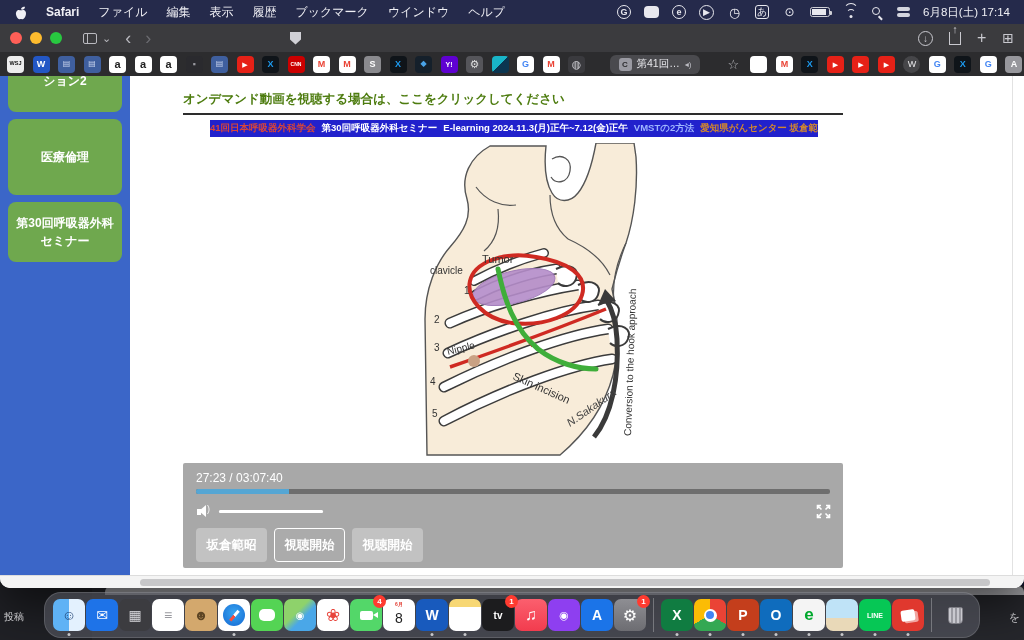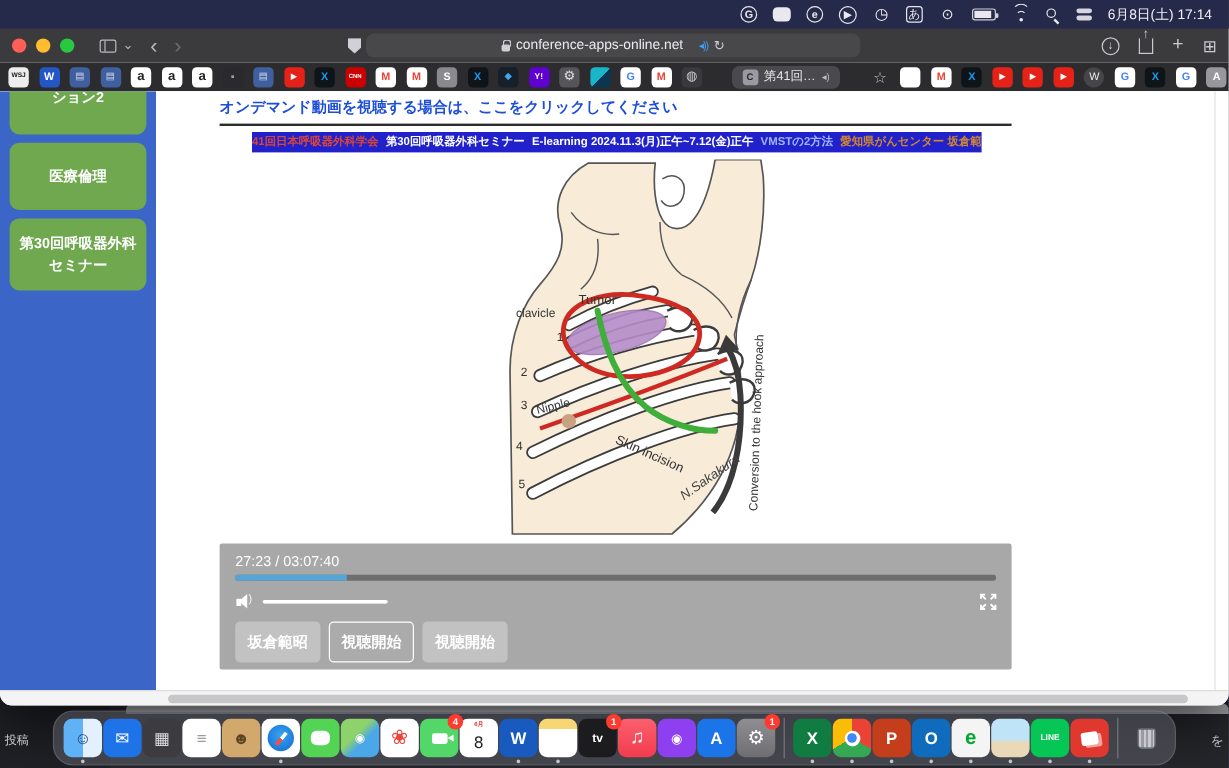--- a/index.html
+++ b/index.html
@@ -55,24 +55,24 @@
   .fv{flex:0 0 auto;width:17px;height:17px;border-radius:4px;display:inline-flex;align-items:center;justify-content:center;font-size:9px;font-weight:700;line-height:1}
   .tabpill{flex:0 0 auto;display:inline-flex;align-items:center;gap:5px;background:#4a4a4e;border-radius:6px;height:19px;padding:0 9px;margin:0 16px;color:#e6e6ea;font-size:10.5px}
   .tfav{width:13px;height:13px;border-radius:3px;background:#9a9aa2;color:#2c2c2e;font-size:8px;font-weight:700;display:inline-flex;align-items:center;justify-content:center}
   .tspk{color:#bdbdc4;font-size:8px}
   
   .content{position:relative;height:499px;background:#fff;display:flex;overflow:hidden}
   .vline{position:absolute;left:1012px;top:0;bottom:0;width:1px;background:#e2e2e2}
   .sidebar{flex:0 0 130px;background:#3b66c8;padding:0 0;overflow:hidden}
   .sbtn{margin:7px 8px 0 8px;background:#6fa84e;border-radius:8px;color:#fff;font-size:12px;font-weight:700;display:flex;align-items:center;justify-content:center;text-align:center;line-height:1.5;padding:8px 4px}
   .sbtn.first{margin-top:-26px;height:62px;align-items:flex-end;padding-bottom:22px}
-  .sbtn.mid{height:56px}
+  .sbtn.mid{height:76px}
   .sbtn.third{height:60px}
   .main{flex:1;padding-left:53px;position:relative}
-  .instruction{margin-top:5px;width:660px;font-size:12.5px;font-weight:700;color:#1d4ed8;padding-bottom:5px;border-bottom:2px solid #2d2d2d}
+  .instruction{margin-top:15px;width:660px;font-size:12.5px;font-weight:700;color:#4d7c0f;padding-bottom:5px;border-bottom:2px solid #2d2d2d}
   .status{margin-top:6px;font-size:13px;font-weight:700;color:#111}
   .banner{margin:5px 0 0 27px;width:608px;height:17px;background:#2121cc;display:flex;align-items:center;justify-content:center;gap:6px;white-space:nowrap;overflow:hidden;font-size:9.5px;font-weight:700}
   .figure{position:relative;margin:6px 0 0 227px;width:420px;height:315px;background:#fff}
   .citation{position:absolute;left:231px;top:218px;width:186px;font-size:9.3px;line-height:1.45;color:#3a3a3a;text-align:center}
   
   .player{margin-top:5px;width:660px;height:105px;background:#a8a8a8;border-radius:2px;position:relative;color:#fff}
   .ptime{position:absolute;left:13px;top:8px;font-size:12px}
   .ptrack{position:absolute;left:13px;right:13px;top:26px;height:5px;background:#6e6e6e;border-radius:2px}
   .pfill{height:5px;background:#55a6d4;border-radius:2px 0 0 2px}
   .spk{position:absolute;left:14px;top:42px;width:18px;height:13px}
@@ -111,20 +111,36 @@
   .chromecore i{width:8px;height:8px;border-radius:50%;background:#4285f4}
   .redcards{width:14px;height:11px;background:#fff;border-radius:2px;transform:rotate(-8deg);box-shadow:3px 2px 0 rgba(255,255,255,.55)}
   .trashbody{width:15px;height:17px;background:repeating-linear-gradient(90deg,#c9c9cf 0 2px,#9a9aa1 2px 4px);border-radius:2px 2px 4px 4px;border:1px solid #7e7e85}
   .safcirc{width:22px;height:22px;border-radius:50%;background:radial-gradient(circle at 50% 40%,#37a5f0,#1567d2);display:flex;align-items:center;justify-content:center}
   .safcirc i{display:block;width:2.5px;height:13px;background:linear-gradient(180deg,#fff 50%,#ff4d3a 50%);transform:rotate(40deg)}
 </style>
 </head>
 <body>
 
 <div class="menubar">
+  <div class="mb-left">
+    <span class="mb-apple">
+        <svg width="13" height="15" viewBox="0 0 14 16">
+          <path d="M7.4 4.2 C8.8 1.4 11.8 1.8 11.8 1.8 C11.9 3.8 10.2 5 8.6 5 Z" fill="#f0f0f5"></path>
+          <path d="M10.8 5.4 C12.9 6.3 13.5 9.2 12.5 11.6 C11.5 14.1 10 15.7 8.6 15.2 C7.6 14.9 7.4 14.9 6.4 15.2 C5 15.7 3.5 14.1 2.5 11.6 C1.5 9.2 2.1 6.2 4.4 5.3 C5.7 4.9 6.5 5.6 7.2 5.6 C7.9 5.6 9.4 4.8 10.8 5.4 Z" fill="#f0f0f5"></path>
+        </svg>
+      </span>
+    <span class="mb-item bold">Safari</span>
+    <span class="mb-item">ファイル</span>
+    <span class="mb-item">編集</span>
+    <span class="mb-item">表示</span>
+    <span class="mb-item">履歴</span>
+    <span class="mb-item">ブックマーク</span>
+    <span class="mb-item">ウインドウ</span>
+    <span class="mb-item">ヘルプ</span>
+  </div>
   <div class="mb-right">
     <span class="st-ic st-circ">G</span>
     <span class="st-bub"></span>
     <span class="st-ic st-circ">e</span>
     <span class="st-ic" style="font-size:9px;border:1.2px solid #e8e8ee;border-radius:50%">▶</span>
     <span class="st-ic" style="font-size:13px">◷</span>
     <span class="st-ic" style="border:1px solid #e8e8ee;border-radius:3px;font-size:10px;width:14px;height:14px">あ</span>
     <span class="st-ic" style="font-size:12px">⊙</span>
     <span class="batt">
         <span class="lvl"></span>
@@ -269,26 +285,20 @@
     </div>
     <span class="tb-ic">
         <span class="sbic"></span>
       </span>
     <span class="tb-ic" style="font-size:11px;margin-left:-2px">⌄</span>
     <span class="tb-ic" style="font-size:18px">‹</span>
     <span class="tb-ic dim" style="font-size:18px">›</span>
     <span class="tb-ic" style="position:absolute;left:283px">
         <span class="shield"></span>
       </span>
-    <div class="urlfield">
-      <span class="lock"></span>
-      <span>conference-apps-online.net</span>
-      <span class="url-spk">◂))</span>
-      <span class="url-rel">↻</span>
-    </div>
     <div class="tb-right">
       <span class="dl">↓</span>
       <span class="share"></span>
       <span class="plus">+</span>
       <span class="tabs">⊞</span>
     </div>
   </div>
 
   <div class="bmbar">
     <span class="fv" style="background:#ededed;color:#111;font-size:5.5px">WSJ</span>

